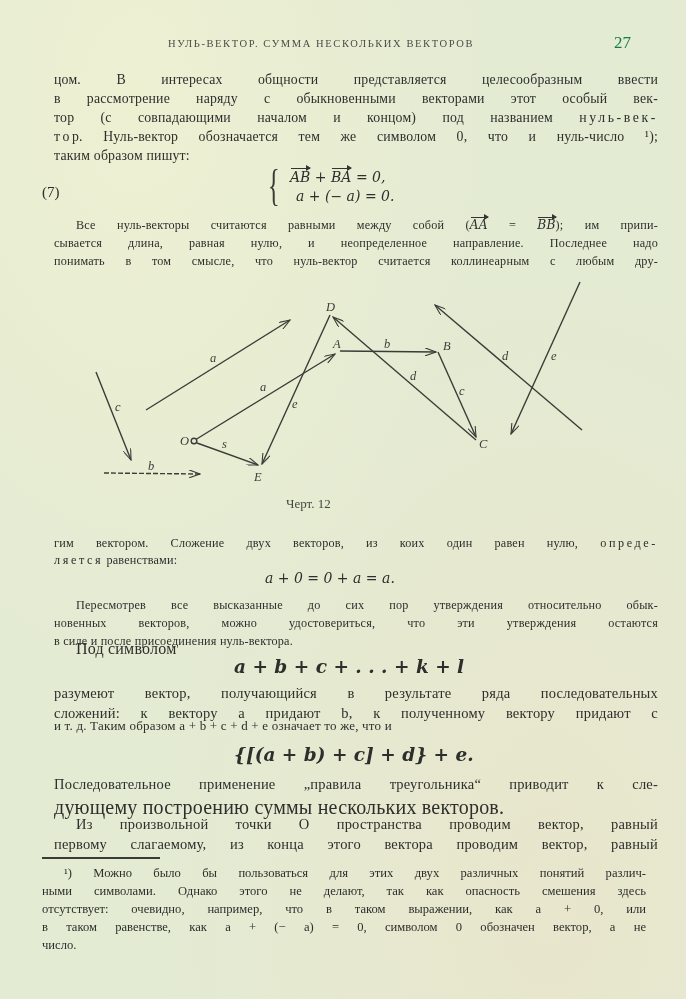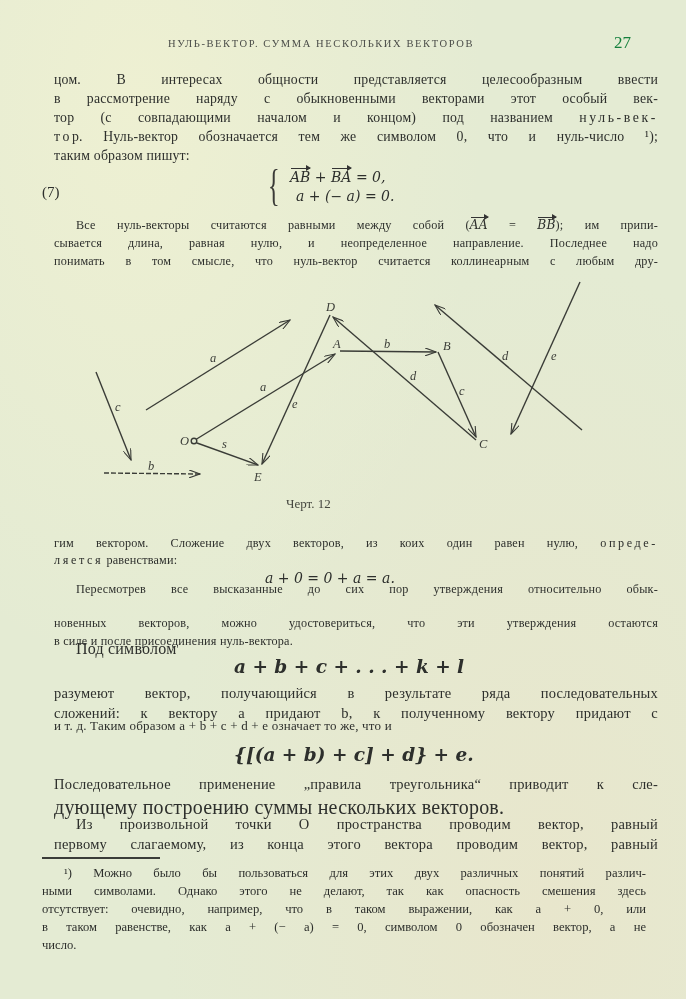--- a/index.html
+++ b/index.html
@@ -111,21 +111,21 @@
 
 <div class="line small" style="top:536px">
   <span>гим вектором. Сложение двух векторов, из коих один равен нулю,</span>
   <span class="spaced">опреде-</span>
 </div>
 <div class="line small noj" style="top:553px">
   <span class="spaced">ляется</span><span> равенствами:</span>
 </div>
 <div class="centered-eq math" style="left:265px;top:570px;font-size:14px">a + 0 = 0 + a = a.</div>
 
-<div class="line indent small" style="top:582px">Пересмотрев все высказанные до сих пор утверждения относительно обык-</div>
+<div class="line indent small" style="top:598px">Пересмотрев все высказанные до сих пор утверждения относительно обык-</div>
 <div class="line small" style="top:616px">новенных векторов, можно удостовериться, что эти утверждения остаются</div>
 <div class="line small noj" style="top:634px">в силе и после присоединения нуль-вектора.</div>
 
 <div class="line indent noj" style="top:640px;font-size:16px">Под символом</div>
 <div class="centered-eq math big-eq" style="left:234px;top:656px">a + b + c + . . . + k + l</div>
 <div class="line" style="top:685px;font-size:14.5px">разумеют вектор, получающийся в результате ряда последовательных</div>
 <div class="line" style="top:705px;font-size:14.5px">сложений: к вектору a придают b, к полученному вектору придают c</div>
 <div class="line noj" style="top:718px;font-size:13px">и т. д. Таким образом a + b + c + d + e означает то же, что и</div>
 <div class="centered-eq math big-eq" style="left:234px;top:744px">{[(a + b) + c] + d} + e.</div>
 

